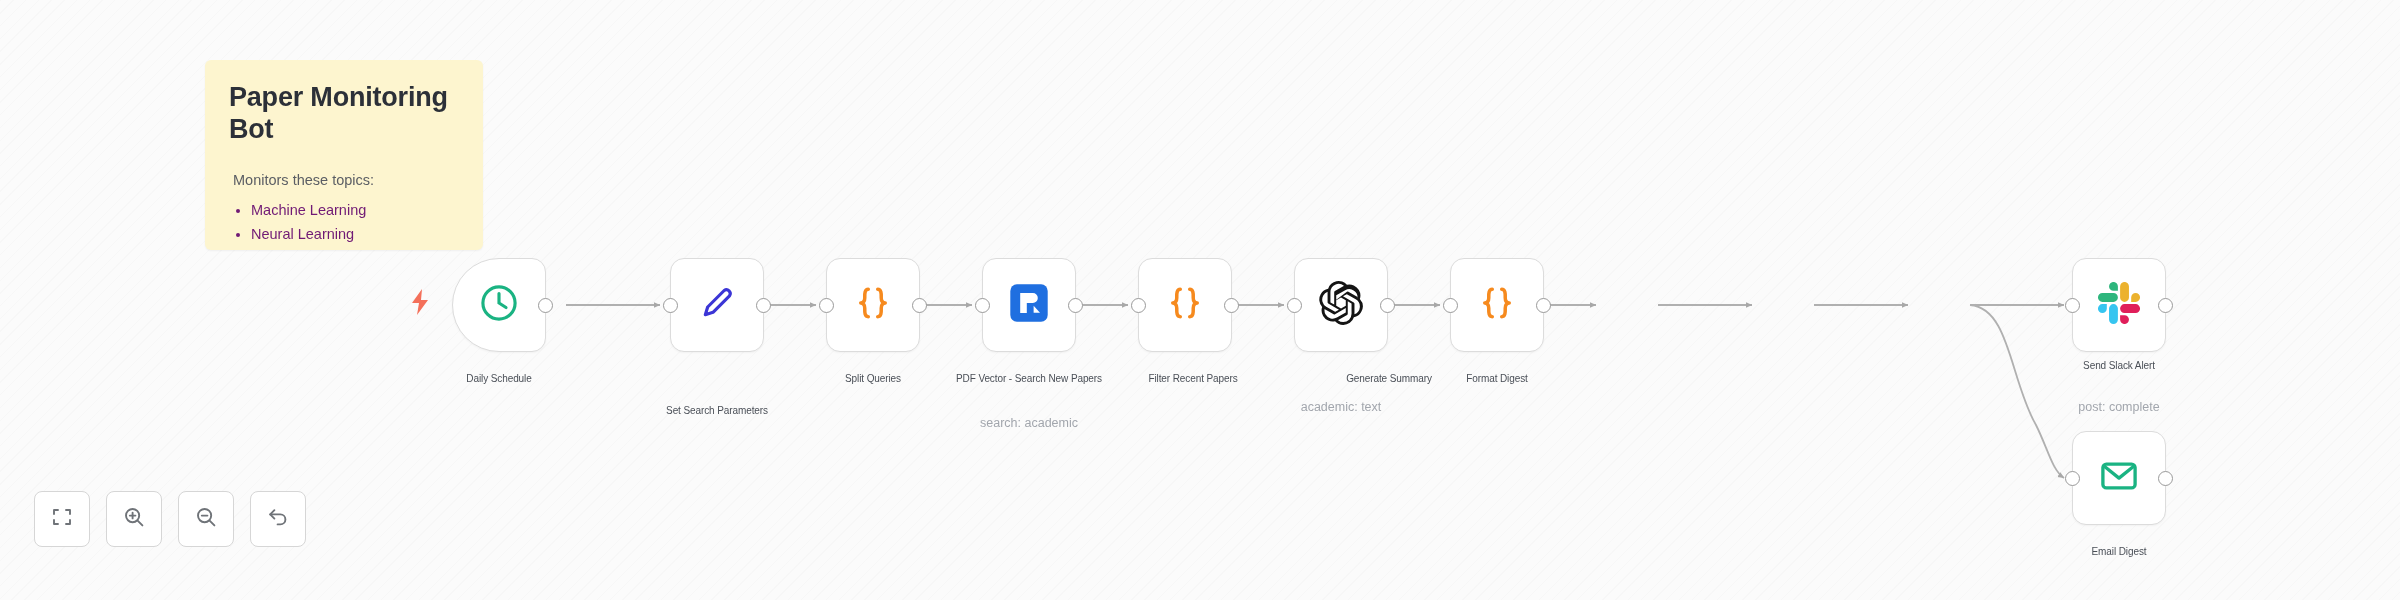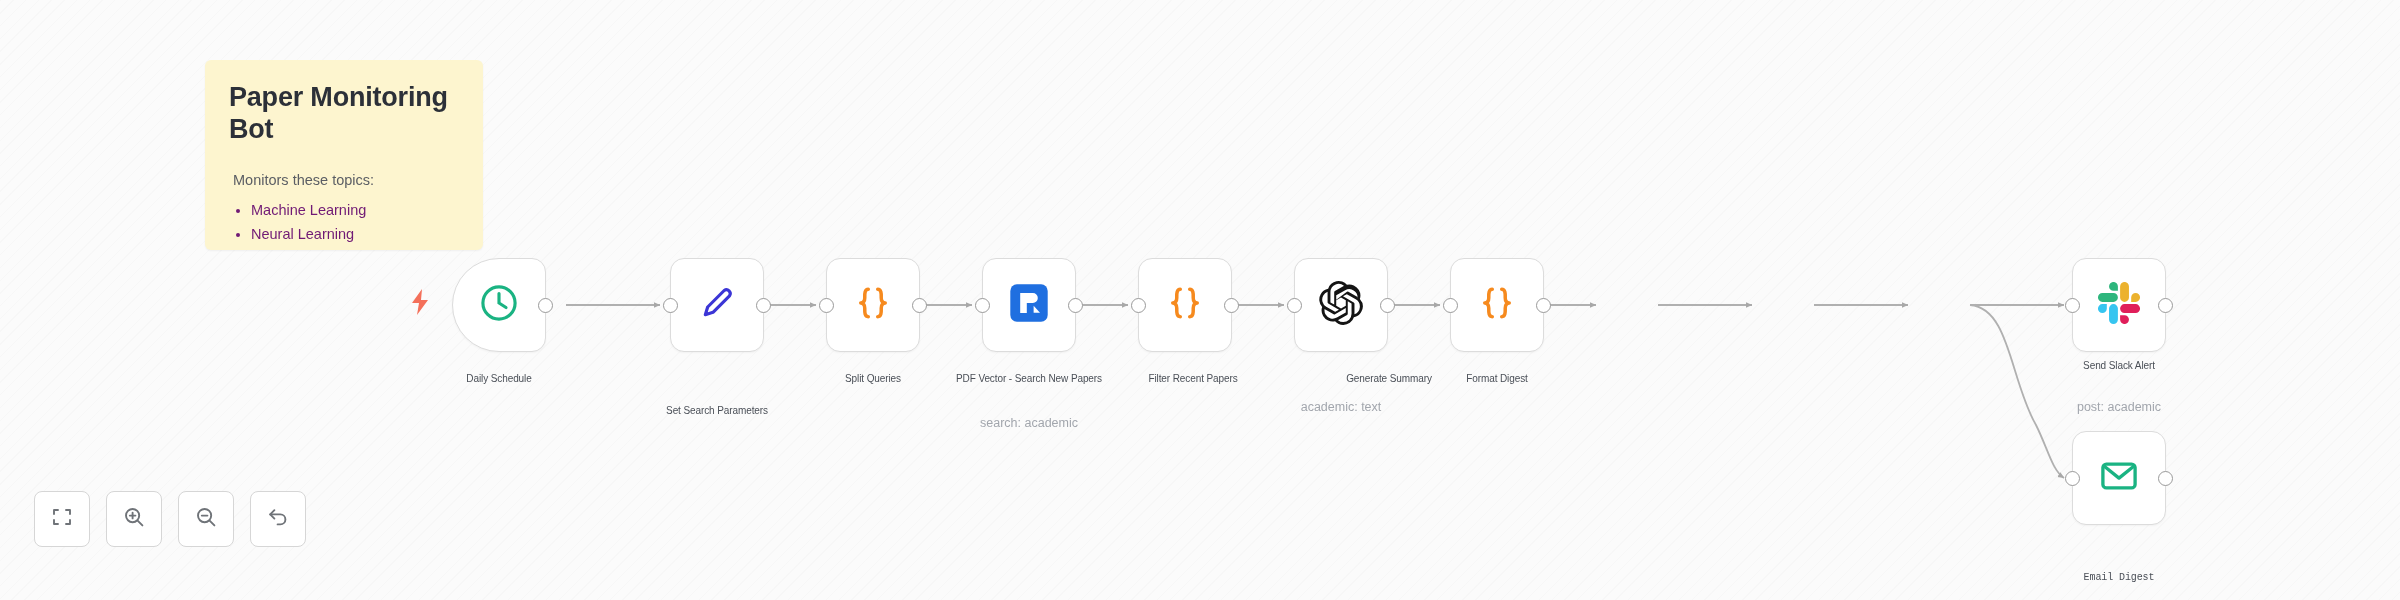--- a/index.html
+++ b/index.html
@@ -280,33 +280,33 @@
         <path fill="#36c5f0" d="M5.04 15.17a2.53 2.53 0 1 1-2.53-2.53h2.53v2.53Zm1.27 0a2.53 2.53 0 0 1 5.06 0v6.3a2.53 2.53 0 1 1-5.06 0v-6.3Z"></path>
         <path fill="#2eb67d" d="M8.84 5.04a2.53 2.53 0 1 1 2.53-2.53v2.53H8.84Zm0 1.28a2.53 2.53 0 0 1 0 5.06h-6.33a2.53 2.53 0 1 1 0-5.06h6.33Z"></path>
         <path fill="#ecb22e" d="M18.96 8.84a2.53 2.53 0 1 1 2.53 2.53h-2.53V8.84Zm-1.27 0a2.53 2.53 0 0 1-5.06 0V2.51a2.53 2.53 0 1 1 5.06 0v6.33Z"></path>
         <path fill="#e01e5a" d="M15.16 18.96a2.53 2.53 0 1 1-2.53 2.53v-2.53h2.53Zm0-1.27a2.53 2.53 0 0 1 0-5.06h6.33a2.53 2.53 0 1 1 0 5.06h-6.33Z"></path>
       </svg>
     </span>
     <span class="port in"></span>
     <span class="port out"></span>
   </div>
   <div class="node-label" style="left:2004px; top:360px;">Send Slack Alert</div>
-  <div class="node-sub" style="left:2004px; top:399px;">post: academic</div>
+  <div class="node-sub" style="left:2004px; top:399px;">post: complete</div>
 
   <div class="node" style="left:2072px; top:431px;">
     <span>
       <svg width="42" height="42" viewBox="0 0 24 24" fill="none" stroke="#1ab382" stroke-width="1.9" stroke-linecap="round" stroke-linejoin="round">
         <rect x="2.8" y="5.2" width="18.4" height="13.6" rx="2"></rect>
         <path d="M3.4 6.3 L12 13.2 L20.6 6.3"></path>
       </svg>
     </span>
     <span class="port in"></span>
     <span class="port out"></span>
   </div>
-  <div class="node-label" style="left:2004px; top:572px;font-family:Liberation Mono, monospace;">Email Digest</div>
+  <div class="node-label" style="left:2004px; top:546px;">Email Digest</div>
 
   <div class="toolbar">
     <div class="tool-btn">
       <span>
         <svg width="24" height="24" viewBox="0 0 24 24" fill="none" stroke="#6f7378" stroke-width="1.9" stroke-linecap="round" stroke-linejoin="round">
           <path d="M4 9 V5 H8"></path>
             <path d="M16 5 H20 V9"></path>
           <path d="M20 15 V19 H16"></path>
             <path d="M8 19 H4 V15"></path>
         </svg>

